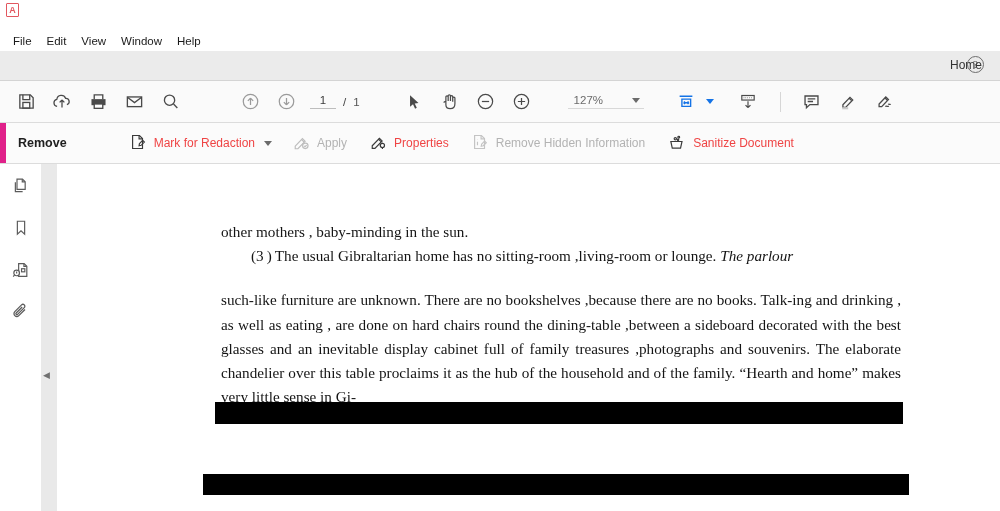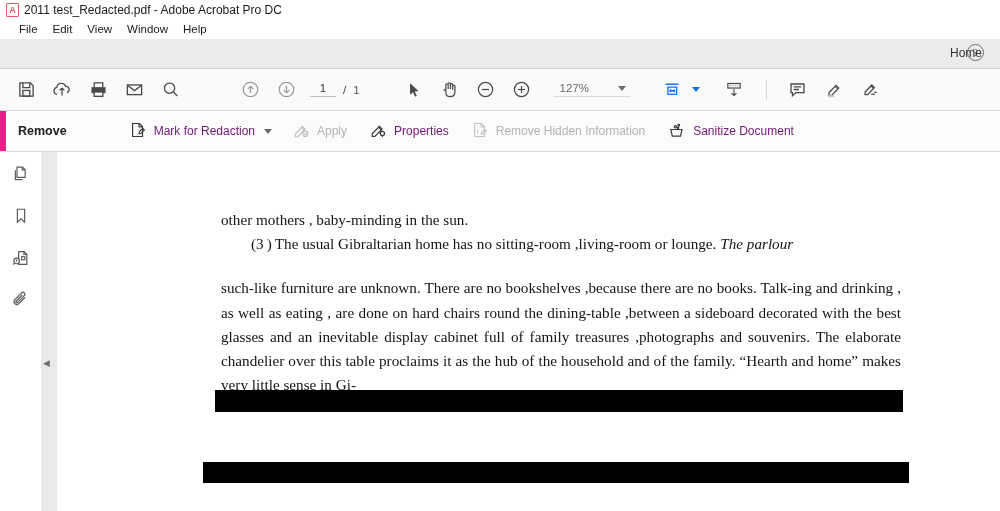--- a/index.html
+++ b/index.html
@@ -21,21 +21,21 @@
     width: 13px; height: 14px; margin-right: 5px;
     border: 1.4px solid #e2575f; border-radius: 1px;
     color: #e2575f; font-size: 9px; line-height: 12px;
     text-align: center; font-weight: bold; box-sizing: border-box;
   }
   .titlebar .title { font-size: 12px; color: #1a1a1a; white-space: nowrap; }
 
   
   .menubar {
     height: 19px; display: flex; align-items: center;
-    padding-left: 19px; background: #ffffff; gap: 0px;
+    padding-left: 13px; background: #ffffff; gap: 0px; margin-top: 12px;
   }
   .menubar .mi {
     font-size: 11.5px; color: #1a1a1a; padding: 1px 9px 2px 0px;
     margin-right: 6px; cursor: default; white-space: nowrap;
   }
 
   
   .tabbar {
     height: 29px; background: #ebebeb;
     border-bottom: 1px solid #d4d4d4;
@@ -83,21 +83,21 @@
     font-size: 11.5px; color: #3b3b3b; margin-left: 6px;
   }
   .pagenum .pbox {
     min-width: 26px; text-align: center; padding-bottom: 2px;
     border-bottom: 1px solid #bdbdbd; color:#3b3b3b;
   }
   .pagenum .ptotal { color: #555; }
 
   .zoombox {
     display: flex; align-items: center; gap: 20px;
-    font-size: 11.5px; color: #6b6b6b; margin-left: 14px;
+    font-size: 11.5px; color: #6b6b6b; margin-left: 28px;
     border-bottom: 1px solid #d8d8d8; padding: 0 4px 2px 6px;
     min-width: 66px; justify-content: space-between;
   }
   .caret { width:0;height:0;border-left:4px solid transparent;
            border-right:4px solid transparent;border-top:5px solid #6b6b6b; }
   .caret.blue { border-top-color:#1473e6; }
 
   
   .redactbar {
     height: 40px; background: #fbfbfb;
@@ -106,21 +106,21 @@
   }
   .redactbar .accent {
     position: absolute; left: 0; top: 0; width: 6px; height: 40px;
     background: #e0218a;
   }
   .redactbar .rtitle {
     margin-left: 18px; font-size: 12.5px; color: #202020; font-weight: bold;
   }
   .ritem {
     display: flex; align-items: center; gap: 7px;
-    font-size: 12px; color: #701a75; margin-left: 26px; white-space: nowrap;
+    font-size: 12px; color: #ef4444; margin-left: 26px; white-space: nowrap;
   }
   .ritem.disabled { color: #b3b3b3; }
   .ritem .lbl { line-height: 1; }
   .ritem .caret { margin-left: 2px; }
 
   
   .body { position: relative; height: 359px; background: #fff; }
   .sidebar {
     position: absolute; left: 0; top: 0; width: 41px; height: 359px;
     background: #ffffff; display: flex; flex-direction: column;
@@ -157,21 +157,20 @@
   #redact-bar-1 { left: 158px; top: 238px; width: 688px; height: 22px; }
   #redact-bar-2 { left: 146px; top: 310px; width: 706px; height: 21px; }
 </style>
 </head>
 <body>
 
 <div class="app">
 
   <div class="titlebar">
     <div class="appicon">A</div>
-    <div class="title">2011 test_Redacted.pdf - Adobe Acrobat Pro DC</div>
   </div>
 
   <div class="menubar">
     <div class="mi">File</div>
     <div class="mi">Edit</div>
     <div class="mi">View</div>
     <div class="mi">Window</div>
     <div class="mi">Help</div>
   </div>
 

